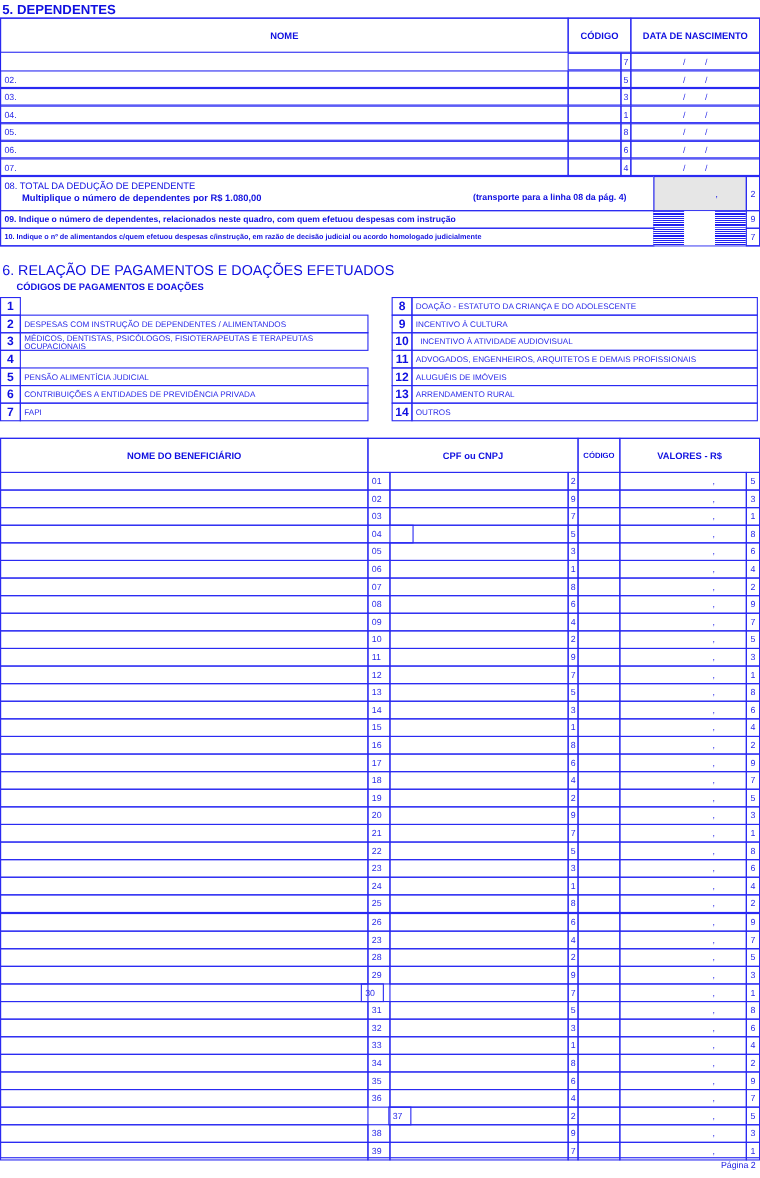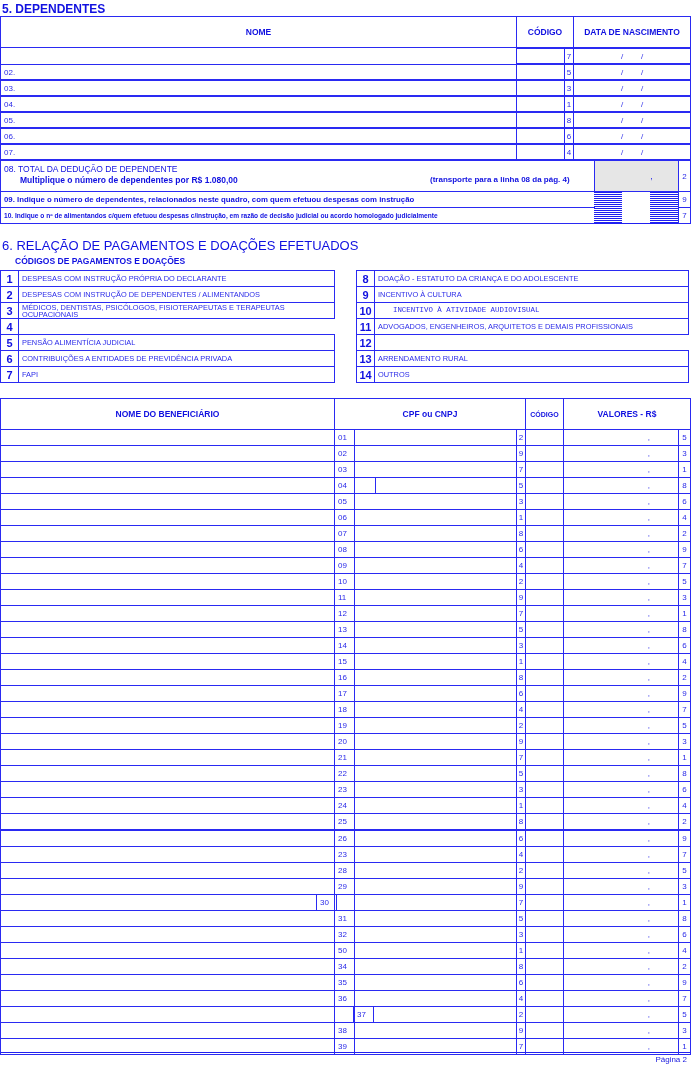--- a/index.html
+++ b/index.html
@@ -62,43 +62,43 @@
     <div class="cell" style="left:622px;top:192px;width:28px;height:15px;border:none;background:#fff;"></div>
     <div class="cell stripes" style="left:650px;top:192px;width:28px;height:15px;border:none;"></div>
     <div class="cell" style="left:678px;top:191px;width:13px;height:17px;font-size:8px;display:flex;align-items:center;justify-content:center;color:#2a2ae8;">7</div>
   </div>
 
 <div class="abs" style="left:2px; top:238px; font-size:13px; color:#1010e0;">6. RELAÇÃO DE PAGAMENTOS E DOAÇÕES EFETUADOS</div>
 <div class="abs" style="left:15px; top:256px; font-size:8.5px; font-weight:bold; color:#1010e0;">CÓDIGOS DE PAGAMENTOS E DOAÇÕES</div>
 
 <div id="codesLeft" class="abs" style="left:0; top:270px; width:335px; height:113px;">
     <div class="cell" style="left:0;top:0px;width:19px;height:17px;font-weight:bold;font-size:11px;display:flex;align-items:center;justify-content:center;color:#1010e0;">1</div>
-    <div class="cell" style="left:18px;top:0px;width:317px;height:17px;font-size:7.4px;padding-left:3px;display:flex;align-items:center;color:#2a2ae8;line-height:7px;overflow:hidden;">DESPESAS COM INSTRUÇÃO PRÓPRIA DO DECLARANTE</div>
     <div class="cell" style="left:0;top:16px;width:19px;height:17px;font-weight:bold;font-size:11px;display:flex;align-items:center;justify-content:center;color:#1010e0;">2</div>
     <div class="cell" style="left:18px;top:16px;width:317px;height:17px;font-size:7.4px;padding-left:3px;display:flex;align-items:center;color:#2a2ae8;line-height:7px;overflow:hidden;">DESPESAS COM INSTRUÇÃO DE DEPENDENTES / ALIMENTANDOS</div>
     <div class="cell" style="left:0;top:32px;width:19px;height:17px;font-weight:bold;font-size:11px;display:flex;align-items:center;justify-content:center;color:#1010e0;">3</div>
     <div class="cell" style="left:18px;top:32px;width:317px;height:17px;font-size:7.4px;padding-left:3px;display:flex;align-items:center;color:#2a2ae8;line-height:7px;overflow:hidden;">MÉDICOS, DENTISTAS, PSICÓLOGOS, FISIOTERAPEUTAS E TERAPEUTAS OCUPACIONAIS</div>
     <div class="cell" style="left:0;top:48px;width:19px;height:17px;font-weight:bold;font-size:11px;display:flex;align-items:center;justify-content:center;color:#1010e0;">4</div>
     <div class="cell" style="left:0;top:64px;width:19px;height:17px;font-weight:bold;font-size:11px;display:flex;align-items:center;justify-content:center;color:#1010e0;">5</div>
     <div class="cell" style="left:18px;top:64px;width:317px;height:17px;font-size:7.4px;padding-left:3px;display:flex;align-items:center;color:#2a2ae8;line-height:7px;overflow:hidden;">PENSÃO ALIMENTÍCIA JUDICIAL</div>
     <div class="cell" style="left:0;top:80px;width:19px;height:17px;font-weight:bold;font-size:11px;display:flex;align-items:center;justify-content:center;color:#1010e0;">6</div>
     <div class="cell" style="left:18px;top:80px;width:317px;height:17px;font-size:7.4px;padding-left:3px;display:flex;align-items:center;color:#2a2ae8;line-height:7px;overflow:hidden;">CONTRIBUIÇÕES A ENTIDADES DE PREVIDÊNCIA PRIVADA</div>
     <div class="cell" style="left:0;top:96px;width:19px;height:17px;font-weight:bold;font-size:11px;display:flex;align-items:center;justify-content:center;color:#1010e0;">7</div>
     <div class="cell" style="left:18px;top:96px;width:317px;height:17px;font-size:7.4px;padding-left:3px;display:flex;align-items:center;color:#2a2ae8;line-height:7px;overflow:hidden;">FAPI</div>
   </div>
 <div id="codesRight" class="abs" style="left:356px; top:270px; width:333px; height:113px;">
     <div class="cell" style="left:0;top:0px;width:19px;height:17px;font-weight:bold;font-size:11px;display:flex;align-items:center;justify-content:center;color:#1010e0;">8</div>
     <div class="cell" style="left:18px;top:0px;width:315px;height:17px;font-size:7.4px;padding-left:3px;display:flex;align-items:center;color:#2a2ae8;line-height:7px;overflow:hidden;">DOAÇÃO - ESTATUTO DA CRIANÇA E DO ADOLESCENTE</div>
     <div class="cell" style="left:0;top:16px;width:19px;height:17px;font-weight:bold;font-size:11px;display:flex;align-items:center;justify-content:center;color:#1010e0;">9</div>
     <div class="cell" style="left:18px;top:16px;width:315px;height:17px;font-size:7.4px;padding-left:3px;display:flex;align-items:center;color:#2a2ae8;line-height:7px;overflow:hidden;">INCENTIVO À CULTURA</div>
     <div class="cell" style="left:0;top:32px;width:19px;height:17px;font-weight:bold;font-size:11px;display:flex;align-items:center;justify-content:center;color:#1010e0;">10</div>
-    <div class="cell" style="left:18px;top:32px;width:315px;height:17px;font-size:7.4px;padding-left:18px;display:flex;align-items:center;color:#2a2ae8;line-height:7px;overflow:hidden;font-family:Liberation Mono, monospace;">INCENTIVO À ATIVIDADE AUDIOVISUAL</div>
+    <div class="cell" style="left:18px;top:32px;width:315px;height:17px;font-size:7.4px;padding-left:7px;display:flex;align-items:center;color:#2a2ae8;line-height:7px;overflow:hidden;">INCENTIVO À ATIVIDADE AUDIOVISUAL</div>
     <div class="cell" style="left:0;top:48px;width:19px;height:17px;font-weight:bold;font-size:11px;display:flex;align-items:center;justify-content:center;color:#1010e0;">11</div>
     <div class="cell" style="left:18px;top:48px;width:315px;height:17px;font-size:7.4px;padding-left:3px;display:flex;align-items:center;color:#2a2ae8;line-height:7px;overflow:hidden;">ADVOGADOS, ENGENHEIROS, ARQUITETOS E DEMAIS PROFISSIONAIS</div>
     <div class="cell" style="left:0;top:64px;width:19px;height:17px;font-weight:bold;font-size:11px;display:flex;align-items:center;justify-content:center;color:#1010e0;">12</div>
+    <div class="cell" style="left:18px;top:64px;width:315px;height:17px;font-size:7.4px;padding-left:3px;display:flex;align-items:center;color:#2a2ae8;line-height:7px;overflow:hidden;">ALUGUÉIS DE IMÓVEIS</div>
     <div class="cell" style="left:0;top:80px;width:19px;height:17px;font-weight:bold;font-size:11px;display:flex;align-items:center;justify-content:center;color:#1010e0;">13</div>
     <div class="cell" style="left:18px;top:80px;width:315px;height:17px;font-size:7.4px;padding-left:3px;display:flex;align-items:center;color:#2a2ae8;line-height:7px;overflow:hidden;">ARRENDAMENTO RURAL</div>
     <div class="cell" style="left:0;top:96px;width:19px;height:17px;font-weight:bold;font-size:11px;display:flex;align-items:center;justify-content:center;color:#1010e0;">14</div>
     <div class="cell" style="left:18px;top:96px;width:315px;height:17px;font-size:7.4px;padding-left:3px;display:flex;align-items:center;color:#2a2ae8;line-height:7px;overflow:hidden;">OUTROS</div>
   </div>
 
 <div id="s6" class="abs" style="left:0; top:398px; width:690px; height:656px;">
     <div class="cell" style="left:0;top:0;width:691px;height:655px;border:1.5px solid #2020f0;"></div>
     <div class="cell" style="left:0;top:0;width:335px;height:32px;font-weight:bold;font-size:8.5px;display:flex;align-items:center;justify-content:center;color:#1010e0;">NOME DO BENEFICIÁRIO</div>
     <div class="cell" style="left:334px;top:0;width:192px;height:32px;font-weight:bold;font-size:8.5px;display:flex;align-items:center;justify-content:center;color:#1010e0;">CPF ou CNPJ</div>
@@ -301,42 +301,42 @@
     <div class="cell" style="left:563px;top:463.53999999999996px;width:116px;height:17px;font-size:8px;display:flex;align-items:center;justify-content:flex-end;padding-right:28px;color:#2a2ae8;">,</div>
     <div class="cell" style="left:678px;top:463.53999999999996px;width:13px;height:17px;font-size:8px;display:flex;align-items:center;justify-content:center;color:#2a2ae8;">5</div>
     <div class="cell" style="left:0;top:479.56px;width:335px;height:17px;"></div>
     <div class="cell" style="left:334px;top:479.56px;width:21px;height:17px;font-size:8px;padding-left:3px;display:flex;align-items:center;color:#2a2ae8;">29</div>
     <div class="cell" style="left:354px;top:479.56px;width:163px;height:17px;"></div>
     <div class="cell" style="left:516px;top:479.56px;width:10px;height:17px;font-size:8px;display:flex;align-items:center;justify-content:center;color:#2a2ae8;">9</div>
     <div class="cell" style="left:525px;top:479.56px;width:39px;height:17px;"></div>
     <div class="cell" style="left:563px;top:479.56px;width:116px;height:17px;font-size:8px;display:flex;align-items:center;justify-content:flex-end;padding-right:28px;color:#2a2ae8;">,</div>
     <div class="cell" style="left:678px;top:479.56px;width:13px;height:17px;font-size:8px;display:flex;align-items:center;justify-content:center;color:#2a2ae8;">3</div>
     <div class="cell" style="left:0;top:495.58px;width:335px;height:17px;"></div>
-    <div class="cell" style="left:316px;top:495.58px;width:21px;height:17px;font-size:8px;padding-left:3px;display:flex;align-items:center;color:#2a2ae8;">30</div>
+    <div class="cell" style="left:328px;top:495.58px;width:21px;height:17px;font-size:8px;padding-left:3px;display:flex;align-items:center;color:#2a2ae8;">30</div>
     <div class="cell" style="left:354px;top:495.58px;width:163px;height:17px;"></div>
     <div class="cell" style="left:516px;top:495.58px;width:10px;height:17px;font-size:8px;display:flex;align-items:center;justify-content:center;color:#2a2ae8;">7</div>
     <div class="cell" style="left:525px;top:495.58px;width:39px;height:17px;"></div>
     <div class="cell" style="left:563px;top:495.58px;width:116px;height:17px;font-size:8px;display:flex;align-items:center;justify-content:flex-end;padding-right:28px;color:#2a2ae8;">,</div>
     <div class="cell" style="left:678px;top:495.58px;width:13px;height:17px;font-size:8px;display:flex;align-items:center;justify-content:center;color:#2a2ae8;">1</div>
     <div class="cell" style="left:0;top:511.59999999999997px;width:335px;height:17px;"></div>
     <div class="cell" style="left:334px;top:511.59999999999997px;width:21px;height:17px;font-size:8px;padding-left:3px;display:flex;align-items:center;color:#2a2ae8;">31</div>
     <div class="cell" style="left:354px;top:511.59999999999997px;width:163px;height:17px;"></div>
     <div class="cell" style="left:516px;top:511.59999999999997px;width:10px;height:17px;font-size:8px;display:flex;align-items:center;justify-content:center;color:#2a2ae8;">5</div>
     <div class="cell" style="left:525px;top:511.59999999999997px;width:39px;height:17px;"></div>
     <div class="cell" style="left:563px;top:511.59999999999997px;width:116px;height:17px;font-size:8px;display:flex;align-items:center;justify-content:flex-end;padding-right:28px;color:#2a2ae8;">,</div>
     <div class="cell" style="left:678px;top:511.59999999999997px;width:13px;height:17px;font-size:8px;display:flex;align-items:center;justify-content:center;color:#2a2ae8;">8</div>
     <div class="cell" style="left:0;top:527.62px;width:335px;height:17px;"></div>
     <div class="cell" style="left:334px;top:527.62px;width:21px;height:17px;font-size:8px;padding-left:3px;display:flex;align-items:center;color:#2a2ae8;">32</div>
     <div class="cell" style="left:354px;top:527.62px;width:163px;height:17px;"></div>
     <div class="cell" style="left:516px;top:527.62px;width:10px;height:17px;font-size:8px;display:flex;align-items:center;justify-content:center;color:#2a2ae8;">3</div>
     <div class="cell" style="left:525px;top:527.62px;width:39px;height:17px;"></div>
     <div class="cell" style="left:563px;top:527.62px;width:116px;height:17px;font-size:8px;display:flex;align-items:center;justify-content:flex-end;padding-right:28px;color:#2a2ae8;">,</div>
     <div class="cell" style="left:678px;top:527.62px;width:13px;height:17px;font-size:8px;display:flex;align-items:center;justify-content:center;color:#2a2ae8;">6</div>
     <div class="cell" style="left:0;top:543.64px;width:335px;height:17px;"></div>
-    <div class="cell" style="left:334px;top:543.64px;width:21px;height:17px;font-size:8px;padding-left:3px;display:flex;align-items:center;color:#2a2ae8;">50</div>
+    <div class="cell" style="left:334px;top:543.64px;width:21px;height:17px;font-size:8px;padding-left:3px;display:flex;align-items:center;color:#2a2ae8;">33</div>
     <div class="cell" style="left:354px;top:543.64px;width:163px;height:17px;"></div>
     <div class="cell" style="left:516px;top:543.64px;width:10px;height:17px;font-size:8px;display:flex;align-items:center;justify-content:center;color:#2a2ae8;">1</div>
     <div class="cell" style="left:525px;top:543.64px;width:39px;height:17px;"></div>
     <div class="cell" style="left:563px;top:543.64px;width:116px;height:17px;font-size:8px;display:flex;align-items:center;justify-content:flex-end;padding-right:28px;color:#2a2ae8;">,</div>
     <div class="cell" style="left:678px;top:543.64px;width:13px;height:17px;font-size:8px;display:flex;align-items:center;justify-content:center;color:#2a2ae8;">4</div>
     <div class="cell" style="left:0;top:559.66px;width:335px;height:17px;"></div>
     <div class="cell" style="left:334px;top:559.66px;width:21px;height:17px;font-size:8px;padding-left:3px;display:flex;align-items:center;color:#2a2ae8;">34</div>
     <div class="cell" style="left:354px;top:559.66px;width:163px;height:17px;"></div>
     <div class="cell" style="left:516px;top:559.66px;width:10px;height:17px;font-size:8px;display:flex;align-items:center;justify-content:center;color:#2a2ae8;">8</div>
     <div class="cell" style="left:525px;top:559.66px;width:39px;height:17px;"></div>

